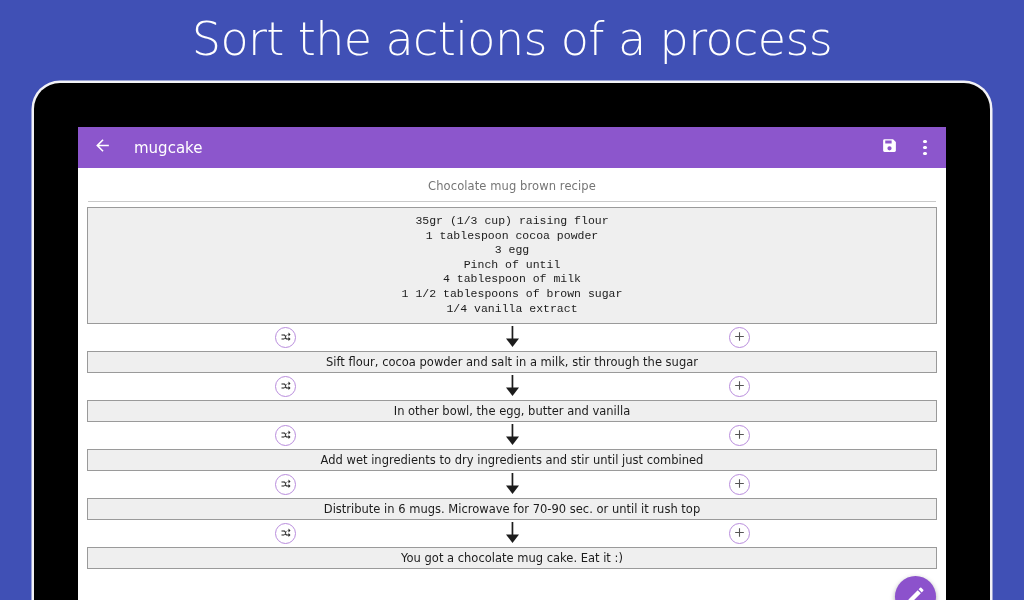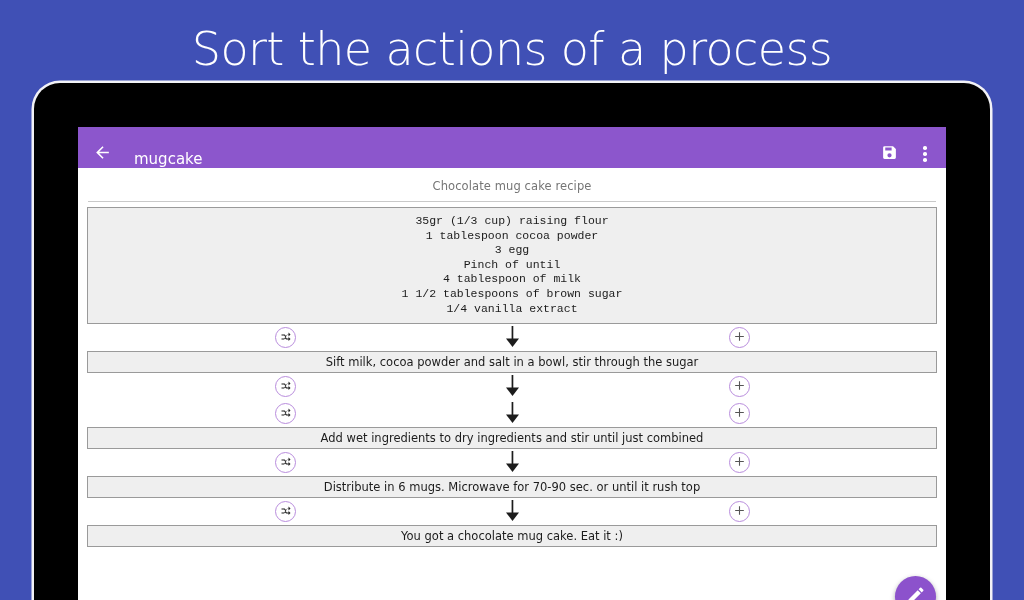--- a/index.html
+++ b/index.html
@@ -14,21 +14,21 @@
   #promo-stage {
     position: relative;
     width: 1024px;
     height: 600px;
     background: #4050b5;
   }
 
   
   #promo-headline {
     position: absolute;
-    top: 14px;
+    top: 4px;
     left: 0;
     width: 1024px;
     text-align: center;
     color: #ffffff;
     font-family: "DejaVu Sans", sans-serif;
     font-size: 46px;
     font-weight: 300;
     letter-spacing: -0.6px;
     line-height: 70px;
     white-space: nowrap;
@@ -56,21 +56,21 @@
     background: #ffffff;
     overflow: hidden;
   }
 
   
   #app-toolbar {
     position: relative;
     height: 41px;
     background: #8c56cc;
     display: flex;
-    align-items: flex-end;
+    align-items: center;
     padding: 0 14px 0 10px;
   }
   #back-button {
     width: 28px; height: 28px;
     display: flex; align-items: center; justify-content: center;
     flex: 0 0 auto;
   }
   #app-title {
     color: #ffffff;
     font-family: "DejaVu Sans", sans-serif;
@@ -223,21 +223,21 @@
           <span class="dot3">
             <i></i>
               <i></i>
               <i></i>
           </span>
         </div>
       </div>
 
       <div id="app-content">
 
-        <div id="recipe-title">Chocolate mug cake recipe</div>
+        <div id="recipe-title">Chocolate mug brown recipe</div>
         <div id="title-divider"></div>
 
         <div id="ingredients-box">
           <div class="ingredient-line">35gr (1/3 cup) raising flour</div>
           <div class="ingredient-line">1 tablespoon cocoa powder</div>
           <div class="ingredient-line">3 egg</div>
           <div class="ingredient-line">Pinch of until</div>
           <div class="ingredient-line">4 tablespoon of milk</div>
           <div class="ingredient-line">1 1/2 tablespoons of brown sugar</div>
           <div class="ingredient-line">1/4 vanilla extract</div>
@@ -261,46 +261,49 @@
           </div>
           <div class="circle-icon plus-btn">
             <span>
               <svg width="13" height="13" viewBox="0 0 24 24">
                 <path d="M11 4h2v7h7v2h-7v7h-2v-7H4v-2h7z" fill="#555555"></path>
               </svg>
             </span>
           </div>
         </div>
         <div class="step-box">
-          <span class="step-text">Sift milk, cocoa powder and salt in a bowl, stir through the sugar</span>
-        </div>
-
-        <div class="connector-row">
-          <div class="circle-icon shuffle-btn">
-            <span>
-              <svg width="12" height="12" viewBox="0 0 24 24">
-                <path d="M17 3l4 4-4 4V8h-2.5L11 12.5 8.5 9H3V7h6.5L12 10.2 14 7.5h3V3zM3 15h5.5L11 11.5l2.5 3.5H17v-3l4 4-4 4v-3h-4.5L10 14.8 8.2 17H3v-2z" fill="#1c1c1c"></path>
-              </svg>
-            </span>
-          </div>
-          <div class="arrow-down">
-            <span>
-              <svg width="15" height="22" viewBox="0 0 15 22">
-                <rect x="6.6" y="0" width="1.7" height="13" fill="#1c1c1c"></rect>
-                <path d="M1 12.5 L14 12.5 L7.5 21 Z" fill="#1c1c1c"></path>
-              </svg>
-            </span>
-          </div>
-          <div class="circle-icon plus-btn">
-            <span>
-              <svg width="13" height="13" viewBox="0 0 24 24">
-                <path d="M11 4h2v7h7v2h-7v7h-2v-7H4v-2h7z" fill="#555555"></path>
-              </svg>
-            </span>
-          </div>
+          <span class="step-text">Sift flour, cocoa powder and salt in a milk, stir through the sugar</span>
+        </div>
+
+        <div class="connector-row">
+          <div class="circle-icon shuffle-btn">
+            <span>
+              <svg width="12" height="12" viewBox="0 0 24 24">
+                <path d="M17 3l4 4-4 4V8h-2.5L11 12.5 8.5 9H3V7h6.5L12 10.2 14 7.5h3V3zM3 15h5.5L11 11.5l2.5 3.5H17v-3l4 4-4 4v-3h-4.5L10 14.8 8.2 17H3v-2z" fill="#1c1c1c"></path>
+              </svg>
+            </span>
+          </div>
+          <div class="arrow-down">
+            <span>
+              <svg width="15" height="22" viewBox="0 0 15 22">
+                <rect x="6.6" y="0" width="1.7" height="13" fill="#1c1c1c"></rect>
+                <path d="M1 12.5 L14 12.5 L7.5 21 Z" fill="#1c1c1c"></path>
+              </svg>
+            </span>
+          </div>
+          <div class="circle-icon plus-btn">
+            <span>
+              <svg width="13" height="13" viewBox="0 0 24 24">
+                <path d="M11 4h2v7h7v2h-7v7h-2v-7H4v-2h7z" fill="#555555"></path>
+              </svg>
+            </span>
+          </div>
+        </div>
+        <div class="step-box">
+          <span class="step-text">In other bowl, the egg, butter and vanilla</span>
         </div>
 
         <div class="connector-row">
           <div class="circle-icon shuffle-btn">
             <span>
               <svg width="12" height="12" viewBox="0 0 24 24">
                 <path d="M17 3l4 4-4 4V8h-2.5L11 12.5 8.5 9H3V7h6.5L12 10.2 14 7.5h3V3zM3 15h5.5L11 11.5l2.5 3.5H17v-3l4 4-4 4v-3h-4.5L10 14.8 8.2 17H3v-2z" fill="#1c1c1c"></path>
               </svg>
             </span>
           </div>

